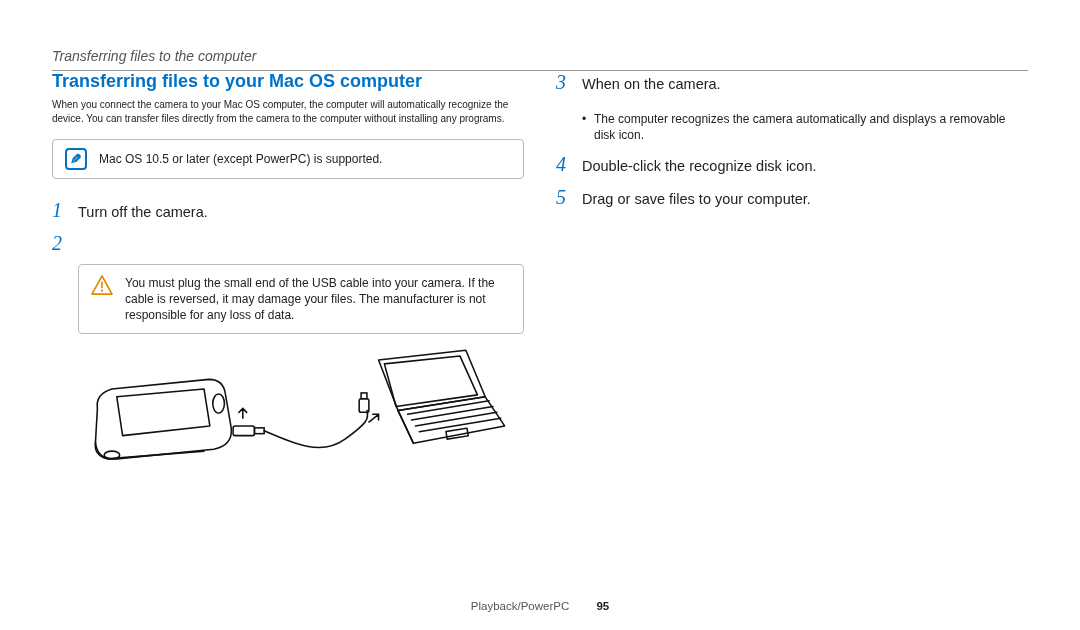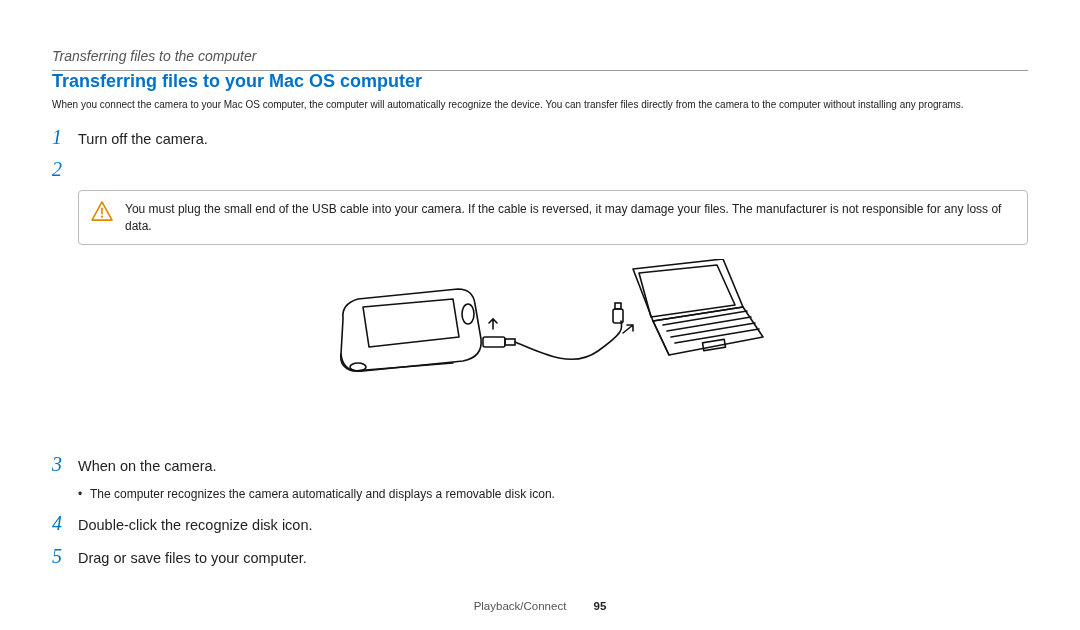--- a/index.html
+++ b/index.html
@@ -15,22 +15,21 @@
   .running-header {
     font-size: 14px;
     color: #555;
     font-style: italic;
     font-family: "Segoe UI", "Myriad Pro", sans-serif;
     padding-bottom: 6px;
     border-bottom: 1px solid #999;
   }
   .columns {
     display: flex;
-    gap: 44px;
-    flex-direction: column;
+    gap: 32px;
   }
   .col { flex: 1 1 0; min-width: 0; }
   .section-title {
     color: #0073c8;
     font-size: 18px;
     font-weight: 600;
     margin-bottom: 6px;
   }
   .intro {
     font-size: 10px;
@@ -70,21 +69,21 @@
     font-style: italic;
     font-family: Georgia, "Times New Roman", serif;
     font-weight: 500;
     width: 16px;
     flex-shrink: 0;
     line-height: 1.1;
   }
   .step-text { font-size: 14.5px; line-height: 1.3; }
   .step-sub {
     margin-left: 26px;
-    margin-top: 10px;
+    margin-top: 17px;
     margin-bottom: 10px;
   }
   .step-sub ul { list-style: none; padding: 0; }
   .step-sub li {
     font-size: 12px;
     line-height: 1.35;
     position: relative;
     padding-left: 12px;
   }
   .step-sub li::before {
@@ -123,20 +122,24 @@
 </head>
 <body>
 
 <div class="running-header">Transferring files to the computer</div>
 
 <div class="columns">
   <div class="col">
     <div class="section-title">Transferring files to your Mac OS computer</div>
     <div class="intro">When you connect the camera to your Mac OS computer, the computer will automatically recognize the device. You can transfer files directly from the camera to the computer without installing any programs.</div>
 
+    <div class="note-box">
+      <span class="note-icon"></span>
+      <span class="note-text">Mac OS 10.5 or later (except PowerPC) is supported.</span>
+    </div>
 
     <div class="step">
       <span class="step-num">1</span>
       <span class="step-text">Turn off the camera.</span>
     </div>
 
     <div class="step">
       <span class="step-num">2</span>
     </div>
 
@@ -206,15 +209,15 @@
     </div>
 
     <div class="step">
       <span class="step-num">5</span>
       <span class="step-text">Drag or save files to your computer.</span>
     </div>
   </div>
 </div>
 
 <div class="footer">
-  <span>Playback/Connect</span>
+  <span>Playback/PowerPC</span>
   <span class="pn">95</span>
 </div>
 
 </body></html>

